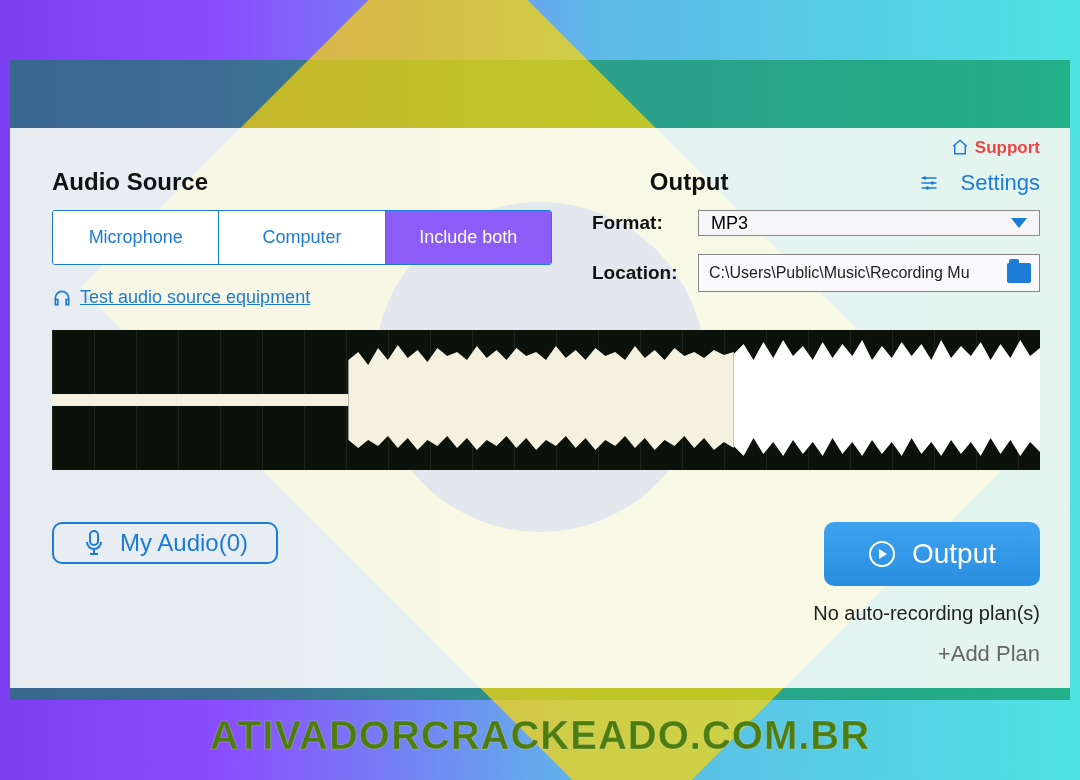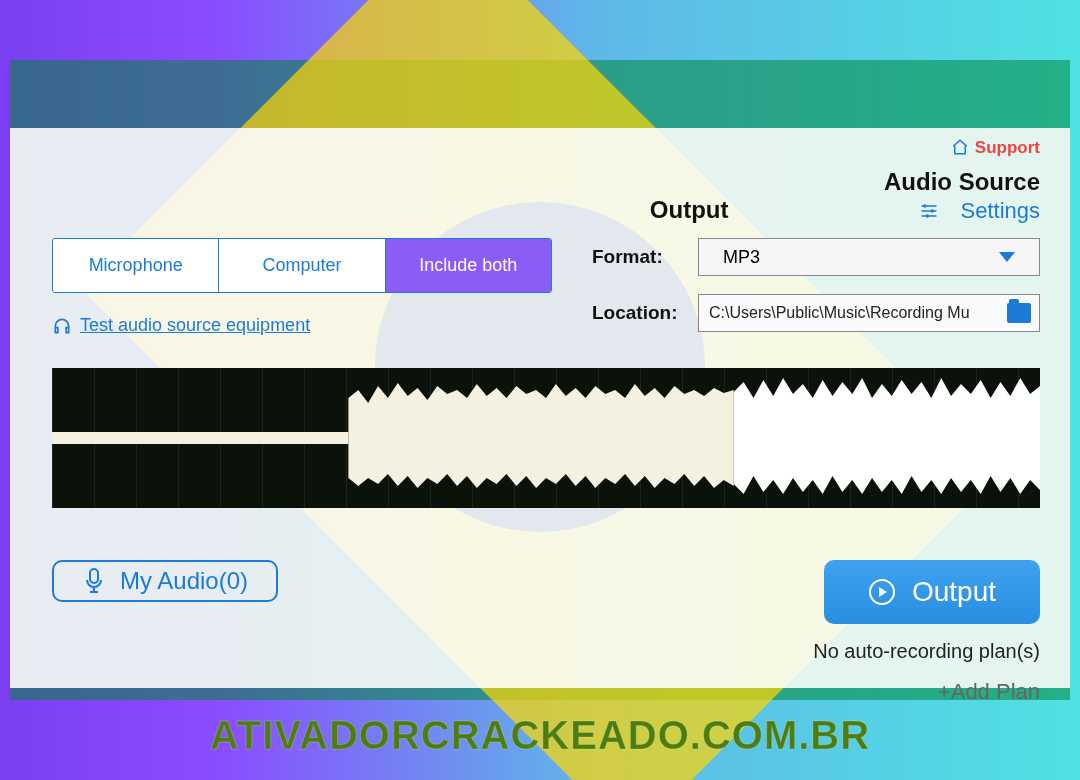--- a/index.html
+++ b/index.html
@@ -25,34 +25,34 @@
     background: radial-gradient(circle,#1a3c7a 0%, #1c3a70 100%);
   }
   .panel {
     position: absolute; left: 10px; top: 128px; width: 1060px; height: 560px;
     background: rgba(255,255,255,0.88);
     padding: 10px 30px 20px 42px;
     z-index: 2;
   }
   .support-row { text-align: right; margin-bottom: 8px; }
   .support-link { color:#ef4444; font-weight:600; font-size:17px; display:inline-flex; align-items:flex-start; gap:6px; cursor:pointer; }
-  .top-row { display:flex; justify-content:space-between; align-items:flex-end; margin-bottom:14px;flex-direction:column; }
+  .top-row { display:flex; justify-content:space-between; align-items:flex-end; margin-bottom:14px; }
   .section-title { font-size:24px; font-weight:700; color:#111; }
   .settings-link { color:#1b7bd6; font-size:22px; display:inline-flex; align-items:center; gap:22px; cursor:pointer; }
   .mid-row { display:flex; gap:40px; align-items:flex-start; }
   .left-col { flex: 0 0 500px; }
   .right-col { flex: 1; }
   .source-tabs { display:flex; border:1px solid #1b7bd6; border-radius:3px; overflow:hidden; margin-bottom:22px; }
   .source-tab { flex:1; text-align:center; padding:16px 6px; font-size:18px; color:#1b7bd6; background:#fff; cursor:pointer; border-right:1px solid #1b7bd6;}
   .source-tab:last-child{ border-right:none; }
   .source-tab.active { background:#8b5cf6; color:#fff; }
   .test-link { color:#1b7bd6; font-size:18px; text-decoration:underline; display:inline-flex; align-items:center; gap:8px; cursor:pointer; }
   .field-row { display:flex; align-items:center; gap:14px; margin-bottom:18px; }
   .field-label { font-size:19px; font-weight:600; color:#111; width:92px; }
-  .dropdown { flex:1; height:38px; border:1px solid #888; background:#f6f6f8; display:flex; align-items:center; padding:0 24px; justify-content:space-between; font-size:18px; cursor:pointer; }
+  .dropdown { flex:1; height:26px; border:1px solid #888; background:#f6f6f8; display:flex; align-items:center; padding:0 12px; justify-content:space-between; font-size:18px; cursor:pointer; }
   .triangle-down{ width:0;height:0;border-left:8px solid transparent;border-right:8px solid transparent;border-top:10px solid #1b7bd6; }
   .location-box { flex:1; height:38px; border:1px solid #888; background:#fafafc; display:flex; align-items:center; padding:0 8px 0 10px; font-size:16px; color:#222; gap:8px; overflow:hidden; }
   .location-text { flex:1; overflow:hidden; white-space:nowrap; }
   .folder-icon{ width:24px; height:20px; background:#1b7bd6; border-radius:2px; position:relative; flex-shrink:0; cursor:pointer;}
   .folder-icon::before{content:"";position:absolute;top:-4px;left:2px;width:10px;height:6px;background:#1b7bd6;border-radius:2px 2px 0 0;}
   .waveform-area {
     margin:18px 0 0 0; height:140px; background:#0a120a;
     background-image:
       linear-gradient(90deg, rgba(255,255,255,0.08) 1px, transparent 1px);
     background-size: 42px 100%;

